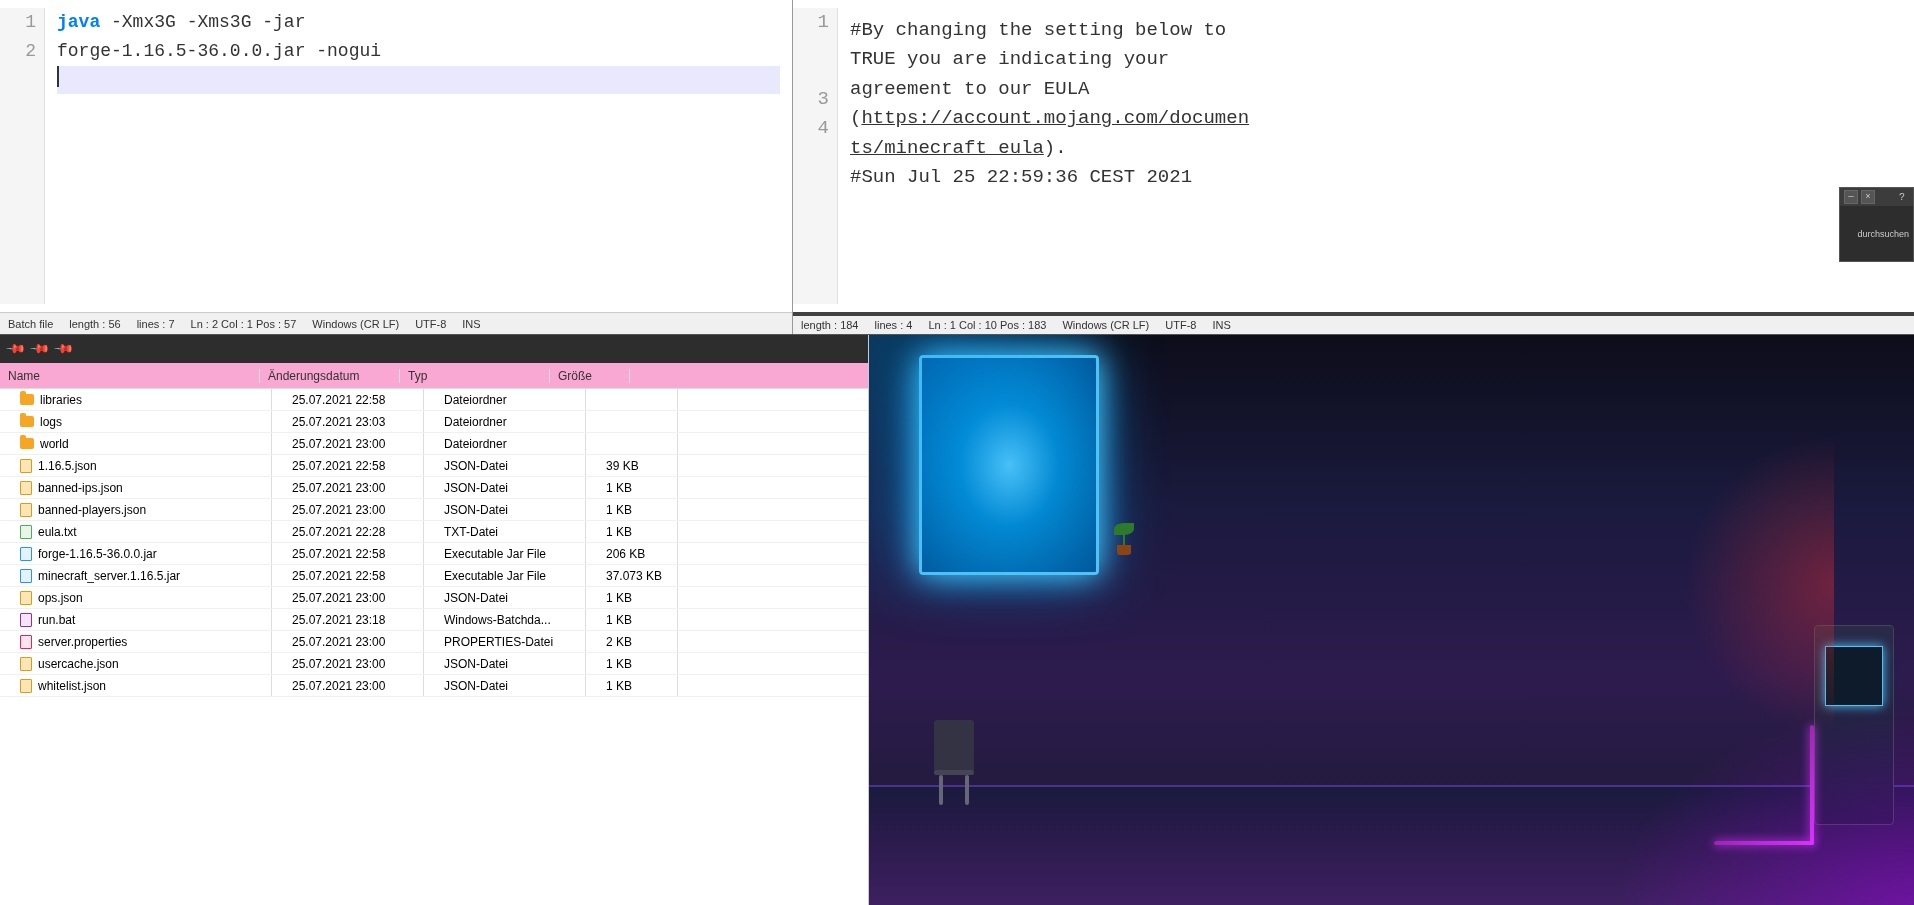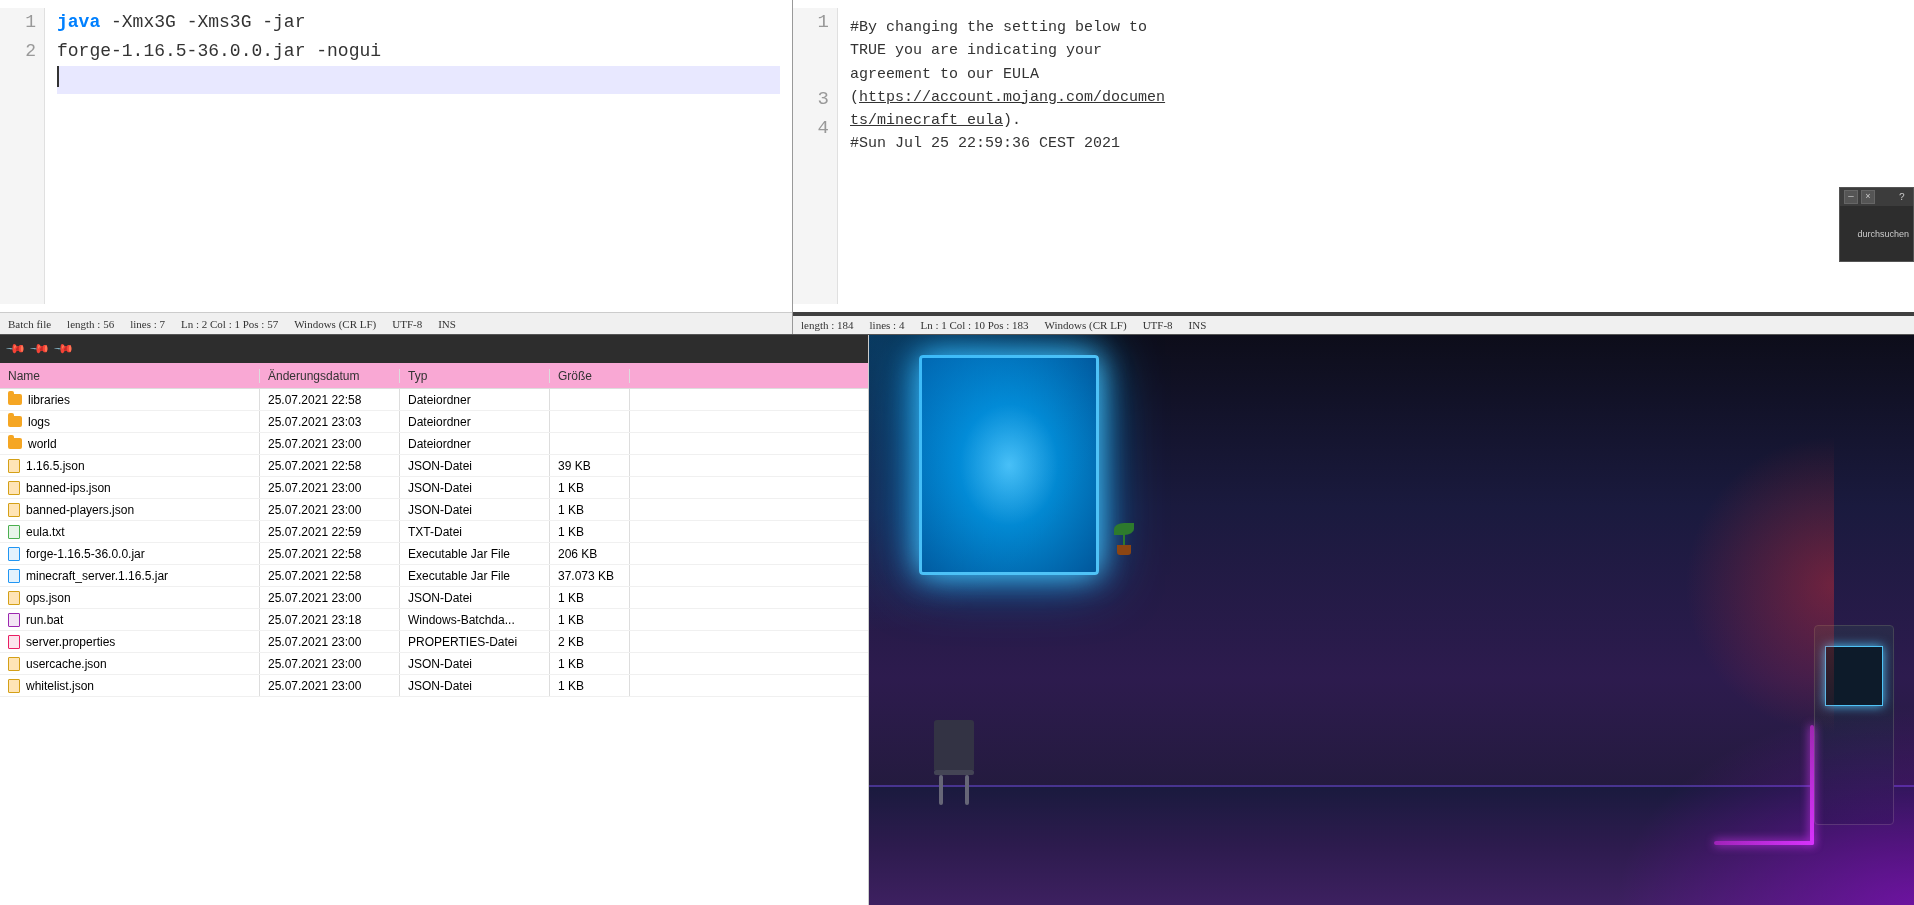--- a/index.html
+++ b/index.html
@@ -146,21 +146,21 @@
     
     .status-bar {
       height: 22px;
       background: #007acc;
       display: flex;
       align-items: center;
       padding: 0 8px;
       font-size: 11px;
       color: #ffffff;
       gap: 16px;
-      font-family: Liberation Serif, serif;
+      font-family: Liberation Sans, sans-serif;
     }
 
     .status-bar.left-status {
       background: #f0f0f0;
       color: #333;
       border-top: 1px solid #ccc;
     }
 
     .status-bar.right-status {
       background: #f0f0f0;
@@ -240,20 +240,21 @@
       height: 22px;
       align-items: center;
       border-bottom: 1px solid #f0f0f0;
       cursor: pointer;
     }
 
     .fm-row .fm-col {
       height: 100%;
       display: flex;
       align-items: center;
+      margin-left: 12px;
     }
 
     .folder-icon {
       display: inline-block;
       width: 14px;
       height: 11px;
       background: #f5a623;
       border-radius: 0 2px 2px 2px;
       margin-right: 6px;
       position: relative;
@@ -441,21 +442,21 @@
       bottom: 20px;
       left: 5px;
       width: 20px;
       height: 12px;
       background: #2d7a2d;
       border-radius: 50% 0 50% 0;
     }
 
     
     .eula-text {
-      font-size: 15px;
+      font-size: 19px;
       line-height: 1.55;
       color: #333;
       padding: 8px 12px;
     }
 
     .eula-link {
       text-decoration: underline;
       color: #333;
     }
 
@@ -629,21 +630,21 @@
           </div>
           <div class="fm-col fm-col-date">25.07.2021 23:00</div>
           <div class="fm-col fm-col-type">JSON-Datei</div>
           <div class="fm-col fm-col-size">1 KB</div>
         </div>
         <div class="fm-row">
           <div class="fm-col fm-col-name">
             <span class="file-icon txt"></span>
             <span>eula.txt</span>
           </div>
-          <div class="fm-col fm-col-date">25.07.2021 22:59</div>
+          <div class="fm-col fm-col-date">25.07.2021 22:28</div>
           <div class="fm-col fm-col-type">TXT-Datei</div>
           <div class="fm-col fm-col-size">1 KB</div>
         </div>
         <div class="fm-row">
           <div class="fm-col fm-col-name">
             <span class="file-icon jar"></span>
             <span>forge-1.16.5-36.0.0.jar</span>
           </div>
           <div class="fm-col fm-col-date">25.07.2021 22:58</div>
           <div class="fm-col fm-col-type">Executable Jar File</div>

